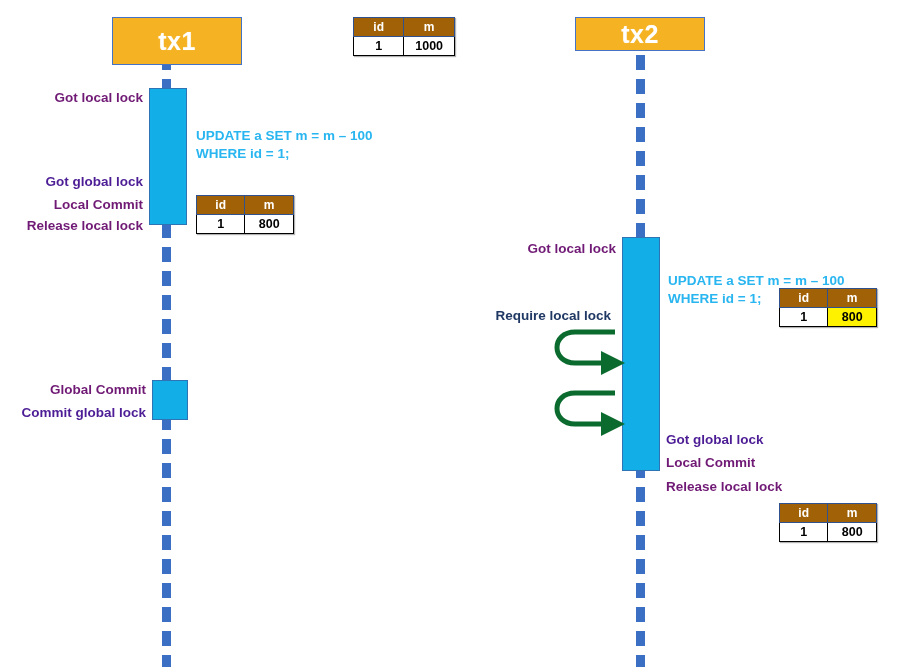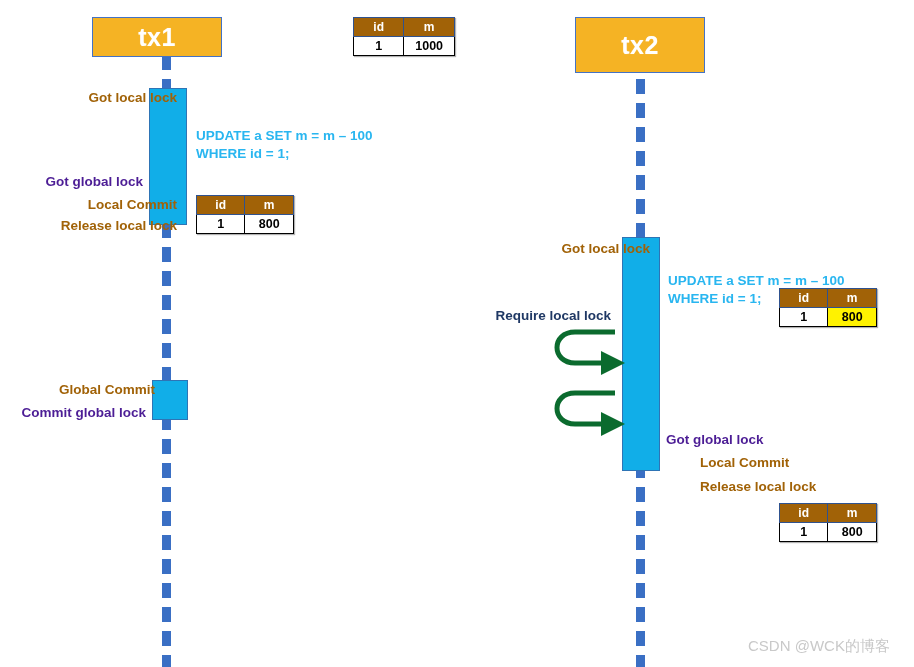--- a/index.html
+++ b/index.html
@@ -57,21 +57,21 @@
   
   .label {
     position: absolute;
     font-weight: bold;
     font-size: 13.5px;
     white-space: nowrap;
     line-height: 1.15;
   }
   .label.right  { text-align: left; }
   .label.rightal { text-align: right; }
-  .c-cyan  { color: #a16207; padding-left: 34px; }
+  .c-cyan  { color: #701a75; }
   .c-green { color: #4c1d95; }
   .c-navy  { color: #1F3864; }
 
   
   .sql {
     position: absolute;
     color: #29B6F0;
     font-weight: bold;
     font-size: 13.5px;
     line-height: 1.35;
@@ -121,24 +121,24 @@
   }
 </style>
 </head>
 <body>
 
 <div id="canvas">
 
   <div class="lifeline" style="left:162px; top:55px; height:612px;"></div>
   <div class="lifeline" style="left:636px; top:55px; height:612px;"></div>
 
-  <div class="actor" style="left:92px; top:17px; width:130px; height:40px;">
+  <div class="actor" style="left:112px; top:17px; width:130px; height:48px;">
     <span>tx1</span>
   </div>
-  <div class="actor" style="left:575px; top:17px; width:130px; height:56px;">
+  <div class="actor" style="left:575px; top:17px; width:130px; height:34px;">
     <span>tx2</span>
   </div>
 
   <table class="dt" style="left:353px; top:17px; width:102px;">
     <tbody>
         <tr>
       <th style="width:50px;">id</th>
       <th style="width:52px;">m</th>
     </tr>
     <tr>
@@ -174,21 +174,21 @@
     </tr>
     <tr>
       <td>1</td>
       <td>800</td>
     </tr>
   </tbody>
     </table>
 
   <div class="activation" style="left:152px; top:380px; width:36px; height:40px;"></div>
 
-  <div class="label rightal c-cyan" style="left:0px; top:382px; width:146px;text-align:center;">
+  <div class="label rightal c-cyan" style="left:0px; top:382px; width:146px;">
     <span>Global Commit</span>
   </div>
   <div class="label rightal c-green" style="left:0px; top:405px; width:146px;">
     <span>Commit global lock</span>
   </div>
 
   <div class="activation" style="left:622px; top:237px; width:38px; height:234px;"></div>
 
   <div class="label rightal c-cyan" style="left:470px; top:241px; width:146px;">
     <span>Got local lock</span>
@@ -238,15 +238,14 @@
       <th style="width:48px;">id</th>
       <th style="width:50px;">m</th>
     </tr>
     <tr>
       <td>1</td>
       <td>800</td>
     </tr>
   </tbody>
     </table>
 
-  <div class="watermark" style="left:748px; top:637px;">CSDN @WCK的博客</div>
 
 </div>
 
 </body></html>

